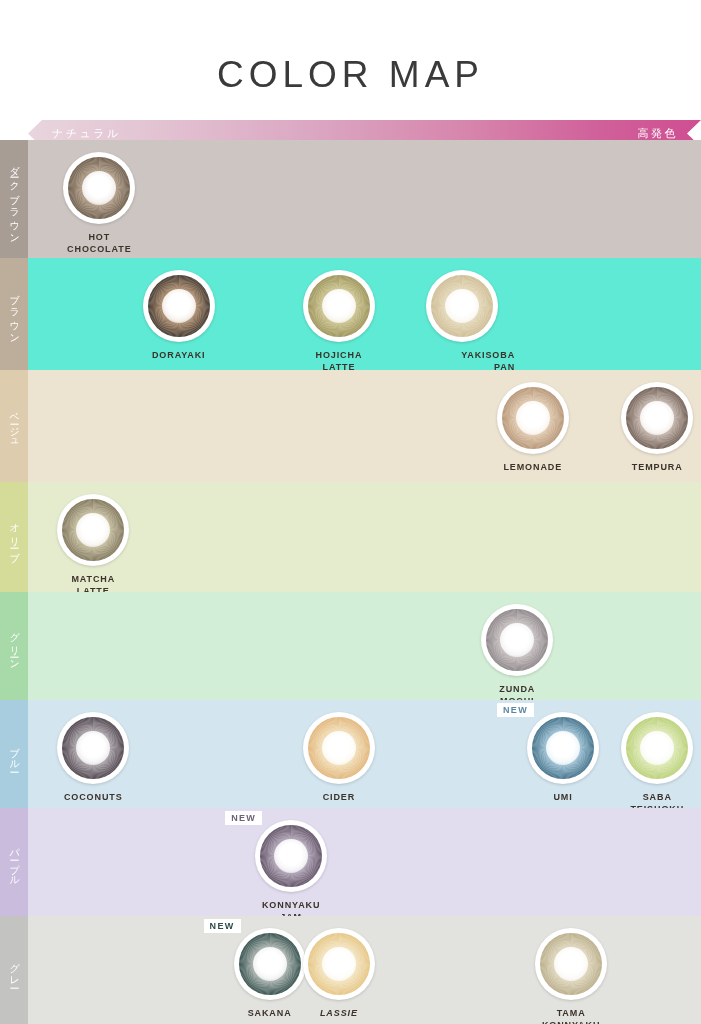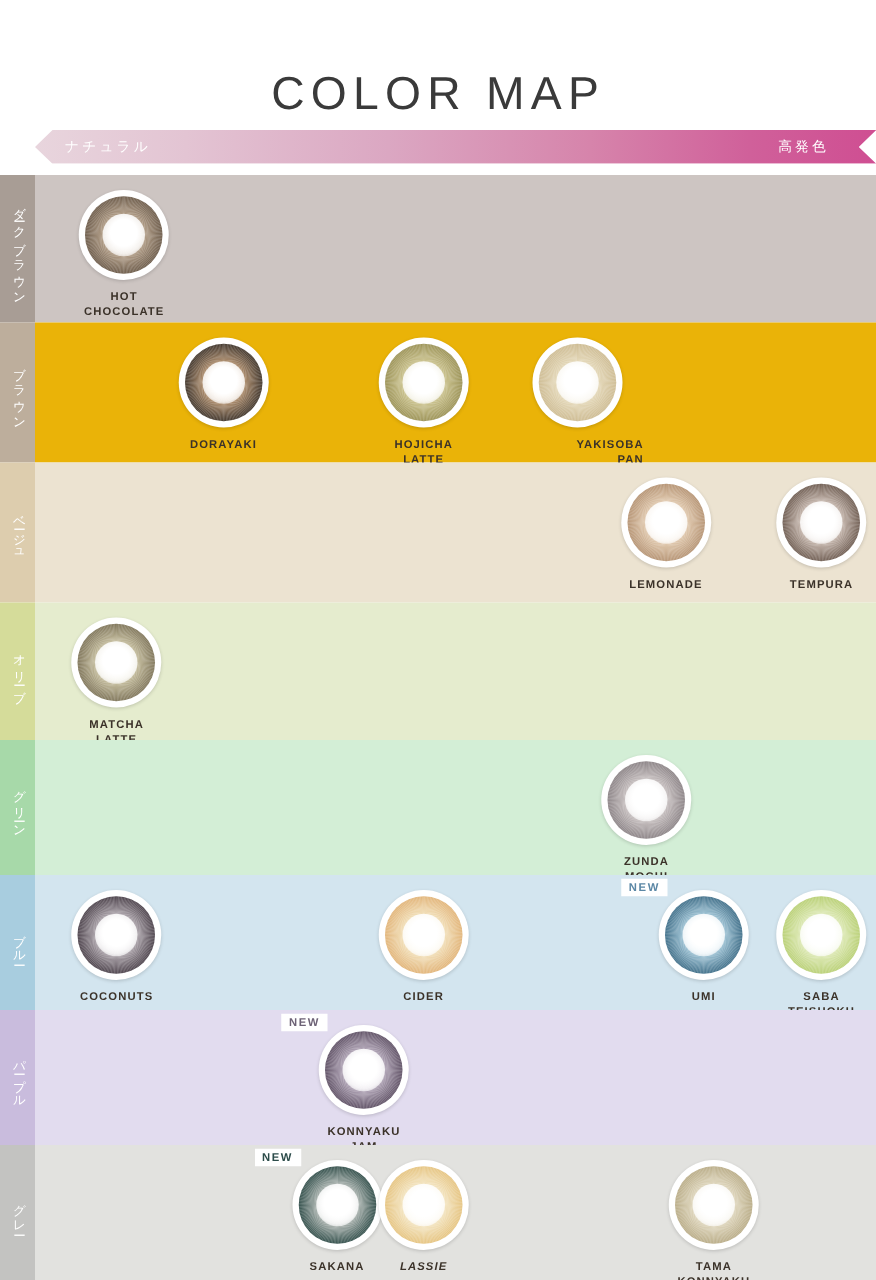--- a/index.html
+++ b/index.html
@@ -26,35 +26,35 @@
     font-size: 37px;
     letter-spacing: 5px;
     font-weight: 500;
     color: #3a3a3a;
     font-family: "Liberation Sans", "DejaVu Sans", sans-serif;
   }
 
   
   .scale-bar {
     position: absolute;
-    left: 28px; top: 104px;
+    left: 28px; top: 120px;
     width: 673px; height: 27px;
     background: linear-gradient(90deg, #e8d5dd 0%, #e3c4d3 18%, #dba7c2 42%, #d684ab 66%, #d0609a 85%, #cf4e92 100%);
     clip-path: polygon(14px 0, 100% 0, 100% 0, calc(100% - 14px) 50%, 100% 100%, 100% 100%, 14px 100%, 0 50%);
     display: flex; align-items: center; justify-content: space-between;
   }
   .scale-label {
     font-size: 11px;
     color: #ffffff;
     letter-spacing: 2.5px;
     font-family: "DejaVu Sans", sans-serif;
     white-space: nowrap;
   }
   .scale-label.left  { margin-left: 24px; }
-  .scale-label.right { margin-right: 38px; }
+  .scale-label.right { margin-right: 23px; }
 
   
   .rows { position: absolute; left: 0; top: 140px; width: 701px; }
   .row {
     position: relative;
     display: flex;
     width: 701px;
   }
   .row-label {
     width: 28px;
@@ -177,21 +177,21 @@
             </div>
             <div class="lens-name">HOT
 CHOCOLATE</div>
           </div>
         </div>
       </div>
       <div class="row" style="height: 112px;">
         <div class="row-label" style="background: rgb(189, 174, 156);">
           <span>ブラウン</span>
         </div>
-        <div class="row-body" style="background: #eab308;">
+        <div class="row-body" style="background: #5eead4;">
           <div class="lens-item" style="left: 22.4%; top: 12px;">
             <div class="lens-circle-holder">
               <div class="lens">
                 <div class="iris" style="background: radial-gradient(circle, rgb(214, 174, 134) 0%, rgb(214, 174, 134) 26%, rgb(62, 52, 43) 72%, rgb(62, 52, 43) 88%, rgba(255, 255, 255, 0.55) 100%);"></div>
                 <div class="pupil"></div>
               </div>
             </div>
             <div class="lens-name">DORAYAKI</div>
           </div>
           <div class="lens-item" style="left: 46.2%; top: 12px;">

